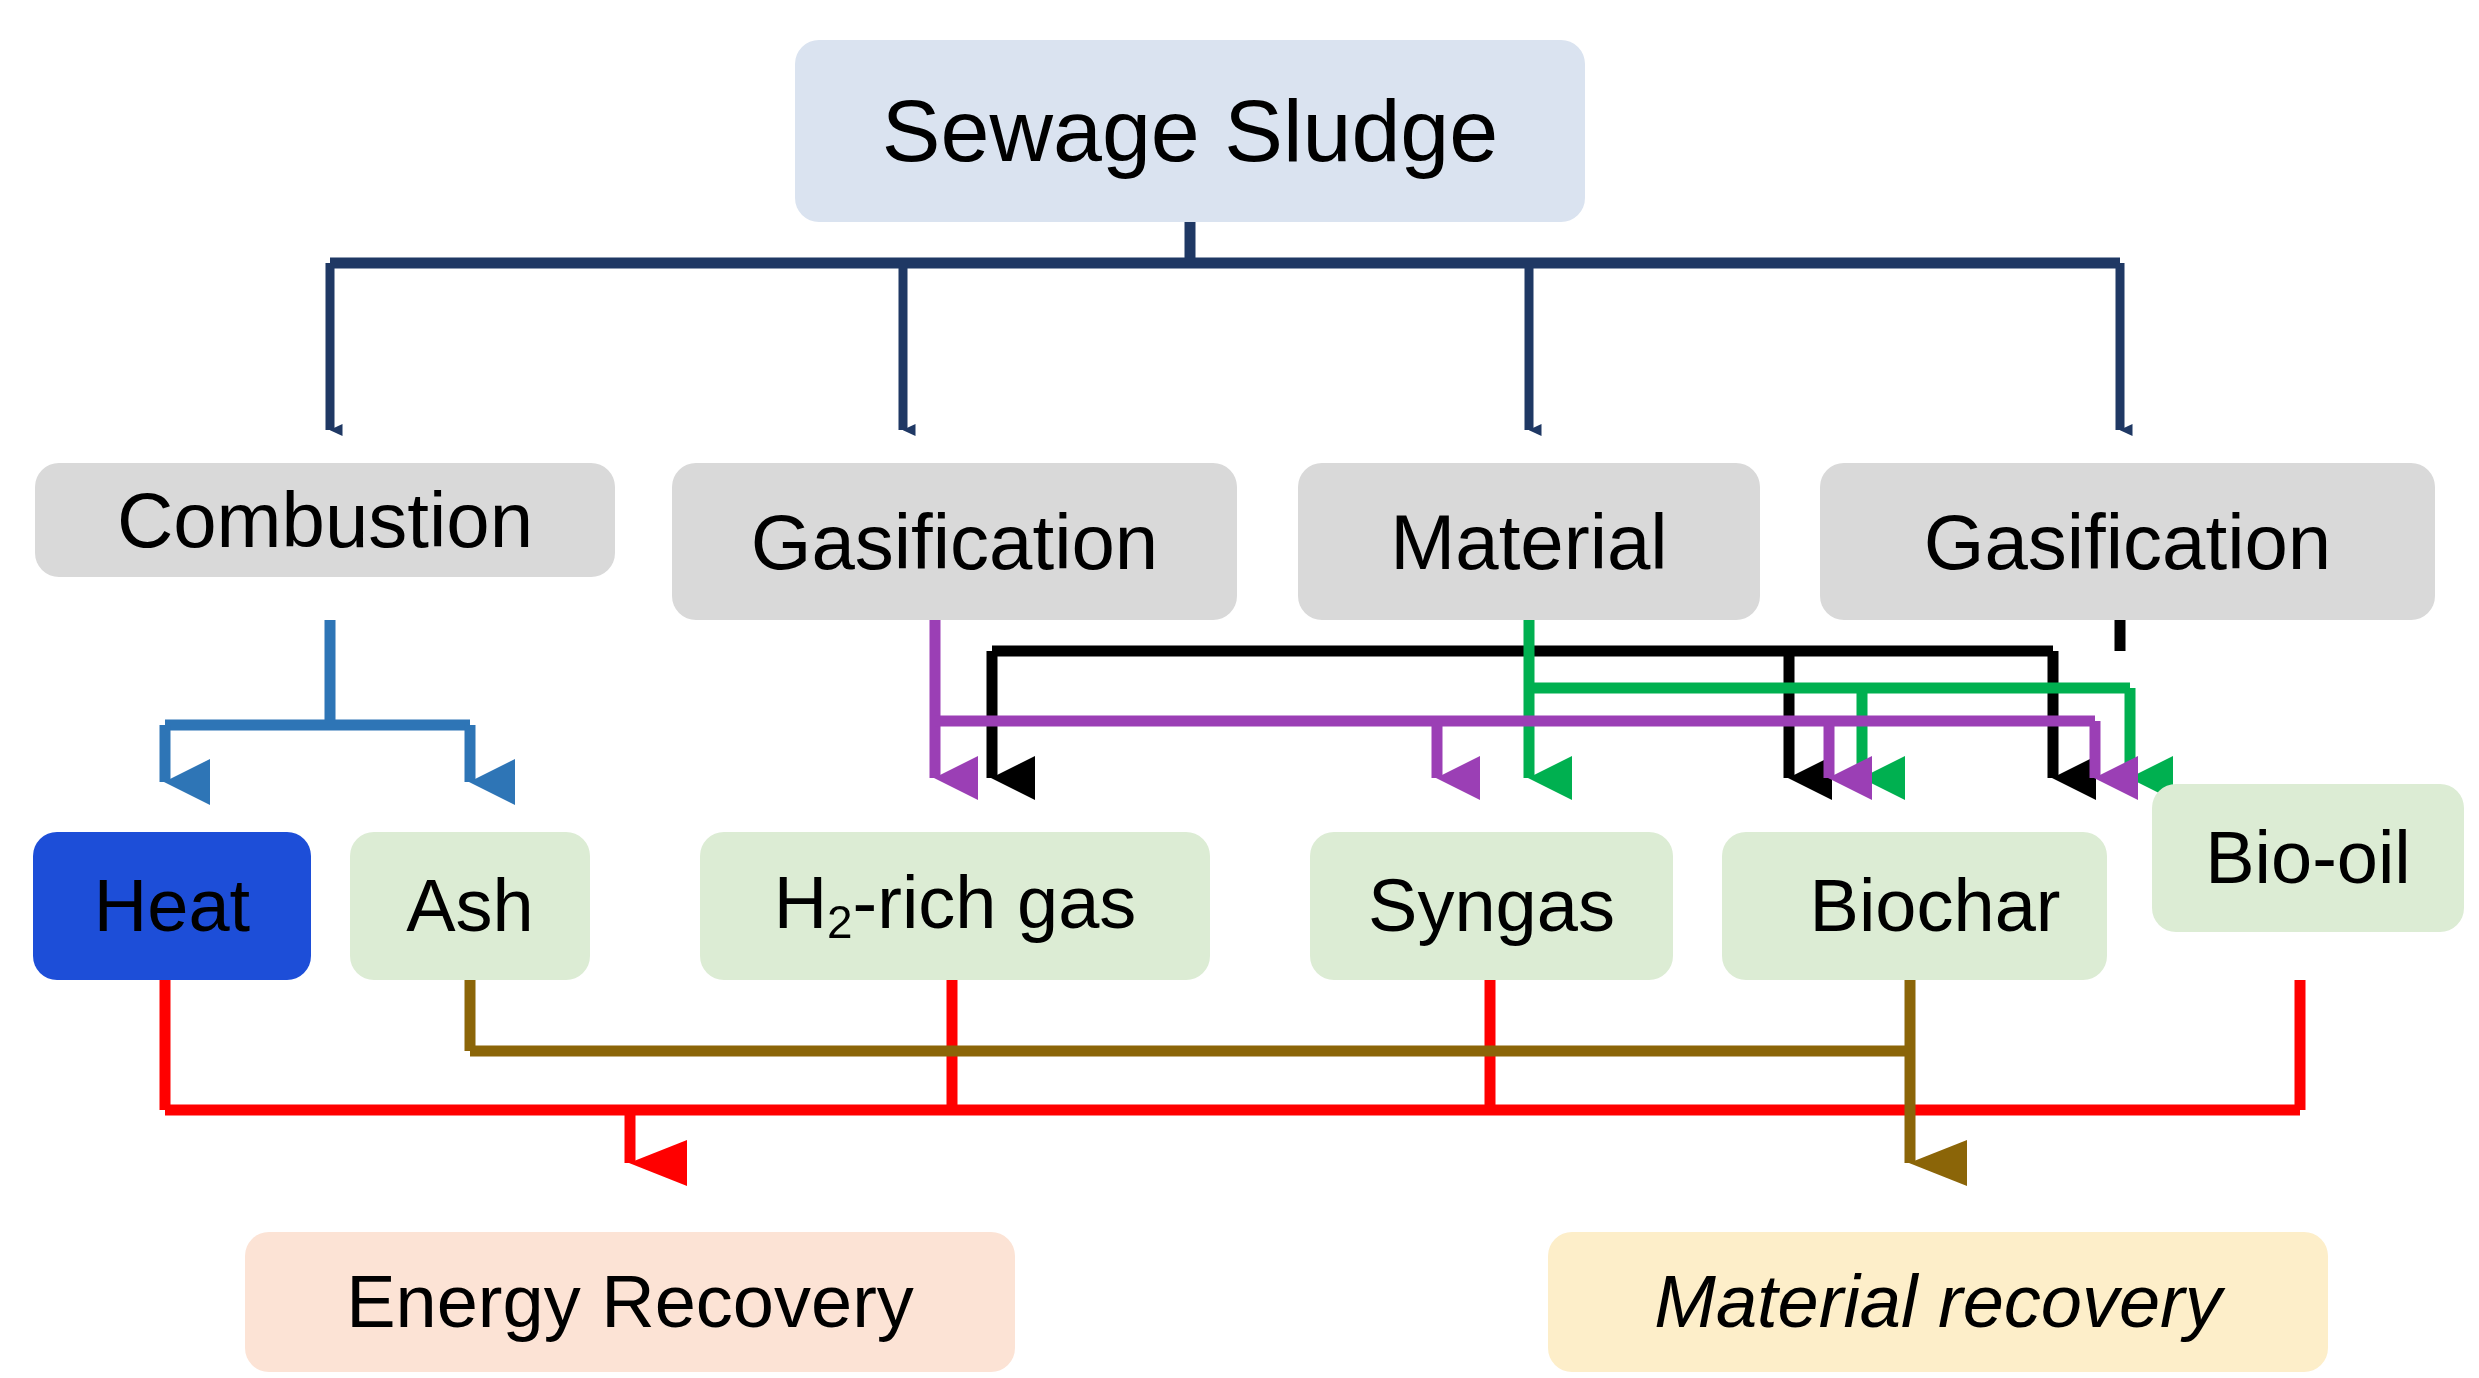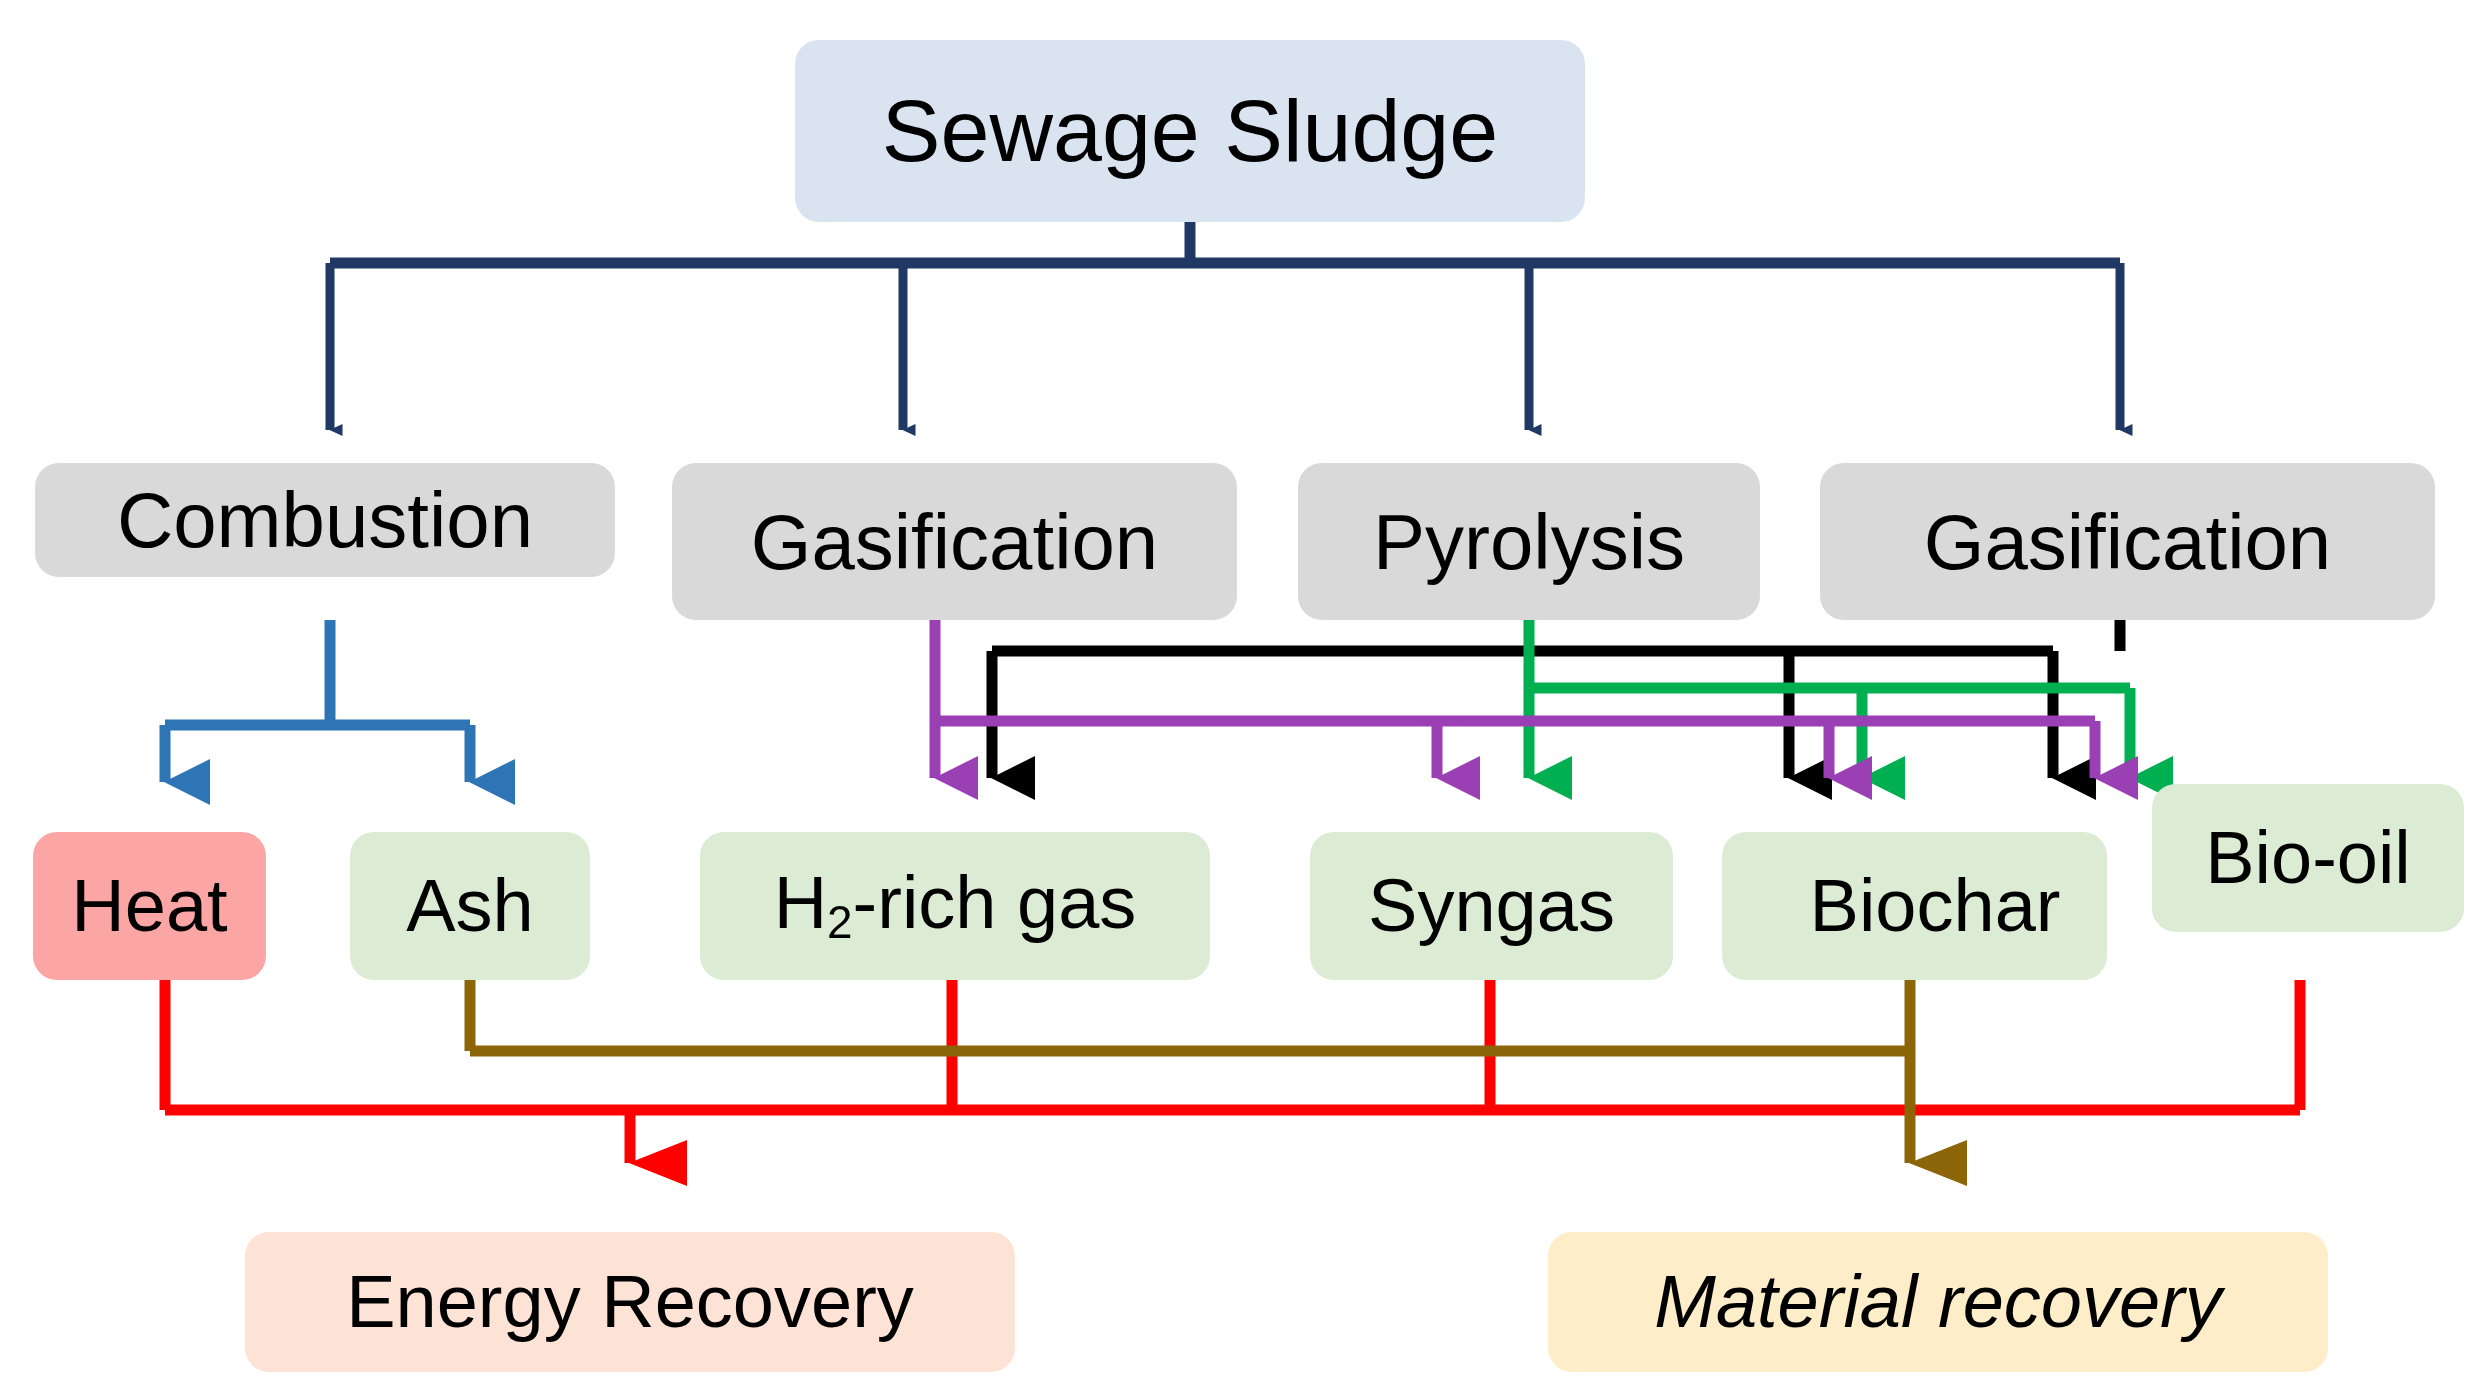--- a/index.html
+++ b/index.html
@@ -113,28 +113,28 @@
 
   <div class="node" style="left:35px;top:463px;width:580px;height:114px;background:#d9d9d9;font-size:78px;">
     <span class="lbl">Combustion</span>
   </div>
 
   <div class="node" style="left:672px;top:463px;width:565px;height:157px;background:#d9d9d9;font-size:78px;">
     <span class="lbl">Gasification</span>
   </div>
 
   <div class="node" style="left:1298px;top:463px;width:462px;height:157px;background:#d9d9d9;font-size:78px;">
-    <span class="lbl">Pyrolysis</span>
+    <span class="lbl">Material</span>
   </div>
 
   <div class="node" style="left:1820px;top:463px;width:615px;height:157px;background:#d9d9d9;font-size:78px;">
     <span class="lbl">Gasification</span>
   </div>
 
-  <div class="node" style="left:33px;top:832px;width:233px;height:148px;background:#fca5a5;font-size:74px;">
+  <div class="node" style="left:33px;top:832px;width:278px;height:148px;background:#1d4ed8;font-size:74px;">
     <span class="lbl">Heat</span>
   </div>
 
   <div class="node" style="left:350px;top:832px;width:240px;height:148px;background:#dcecd4;font-size:74px;">
     <span class="lbl">Ash</span>
   </div>
 
   <div class="node" style="left:700px;top:832px;width:510px;height:148px;background:#dcecd4;font-size:74px;">
     <span class="lbl"><span>H</span><span class="sub">2</span><span>-rich gas</span></span>
   </div>

